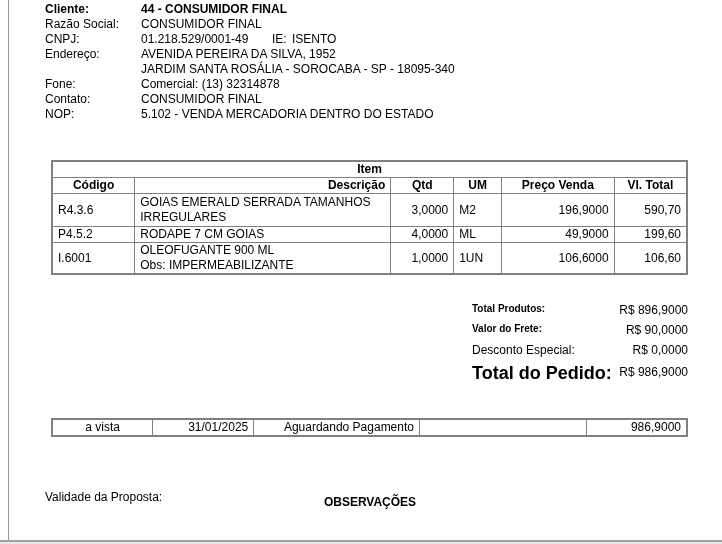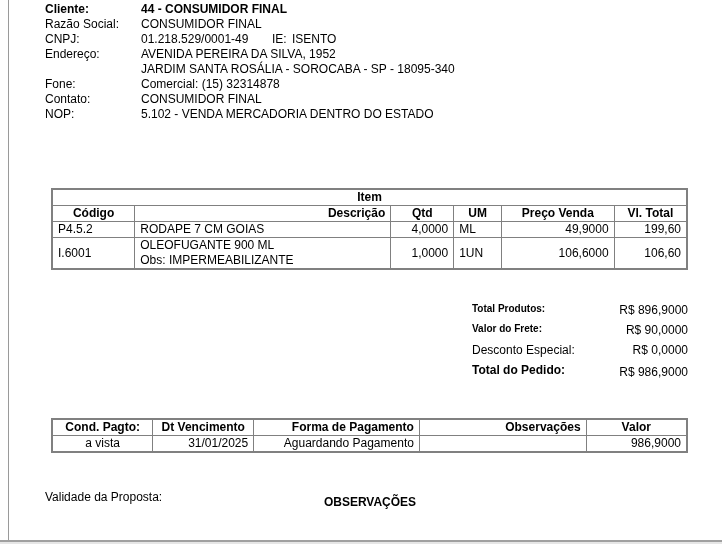--- a/index.html
+++ b/index.html
@@ -11,33 +11,33 @@
 
   .client { position:absolute; left:45px; top:2px; }
   .client .row { position:relative; height:15px; line-height:15px; white-space:nowrap; }
   .client .lbl { position:absolute; left:0; }
   .client .val { position:absolute; left:96px; }
   .client .bold { font-weight:bold; }
   .ie { position:absolute; left:227px;text-align:center; }
 
   table { border-collapse:collapse; position:absolute; }
   td, th { border:1px solid #808080; padding:0 5px; font-size:12px; }
-  .items { left:51px; top:160px; width:637px; border:2px solid #808080;margin-top:28px; }
+  .items { left:51px; top:160px; width:637px; border:2px solid #808080; }
   .items th { font-weight:bold; height:15px; line-height:15px; }
   .items td { line-height:15px; }
   .r-left { text-align:right; }
   .r-right { text-align:right; }
   .r-center { text-align:center; }
 
   .totals { position:absolute; left:472px; top:303px; width:216px; }
   .totals .t-row { position:relative; height:20px; white-space:nowrap; }
   .totals .t-lbl { position:absolute; left:0; }
   .totals .t-val { position:absolute; right:0; }
   .b13 { font-weight:bold; font-size:10px; }
-  .big { font-weight:bold; font-size:12px; }
+  .big { font-weight:bold; font-size:18px; }
 
   .pay { left:51px; top:418px; width:637px; border:2px solid #808080; }
   .pay th, .pay td { height:15px; line-height:15px; font-size:12px; }
   .pay th { font-weight:bold; }
 
   .validade { position:absolute; left:45px; top:474px;margin-top:16px; }
   .obs-title { position:absolute; left:0; width:740px; top:495px; text-align:center; font-weight:bold; }
   .obs-text { position:absolute; left:45px; top:544px;margin-left:8px; }
 </style>
 </head>
@@ -64,21 +64,21 @@
   </div>
   <div class="row">
     <span class="lbl">Endereço:</span>
     <span class="val">AVENIDA PEREIRA DA SILVA, 1952</span>
   </div>
   <div class="row">
     <span class="val">JARDIM SANTA ROSÁLIA - SOROCABA - SP - 18095-340</span>
   </div>
   <div class="row">
     <span class="lbl">Fone:</span>
-    <span class="val">Comercial: (15) 32314878</span>
+    <span class="val">Comercial: (13) 32314878</span>
   </div>
   <div class="row">
     <span class="lbl">Contato:</span>
     <span class="val">CONSUMIDOR FINAL</span>
   </div>
   <div class="row">
     <span class="lbl">NOP:</span>
     <span class="val">5.102 - VENDA MERCADORIA DENTRO DO ESTADO</span>
   </div>
 </div>
@@ -96,20 +96,31 @@
       <tr>
     <th colspan="6" class="r-center">Item</th>
   </tr>
   <tr>
     <th>Código</th>
     <th class="r-left">Descrição</th>
     <th>Qtd</th>
     <th>UM</th>
     <th>Preço Venda</th>
     <th>Vl. Total</th>
+  </tr>
+  <tr style="height:33px">
+    <td>R4.3.6</td>
+    <td>
+          <div>GOIAS EMERALD SERRADA TAMANHOS</div>
+          <div>IRREGULARES</div>
+        </td>
+    <td class="r-right">3,0000</td>
+    <td>M2</td>
+    <td class="r-right">196,9000</td>
+    <td class="r-right">590,70</td>
   </tr>
   <tr style="height:16px">
     <td>P4.5.2</td>
     <td>
           <div>RODAPE 7 CM GOIAS</div>
         </td>
     <td class="r-right">4,0000</td>
     <td>ML</td>
     <td class="r-right">49,9000</td>
     <td class="r-right">199,60</td>
@@ -149,27 +160,20 @@
 
 <table class="pay">
   <colgroup>
     <col style="width:101px">
       <col style="width:101px">
       <col style="width:166px">
       <col style="width:167px">
       <col style="width:101px">
   </colgroup>
   <tbody>
-      <tr>
-    <th class="r-center">Cond. Pagto:</th>
-    <th class="r-center">Dt Vencimento</th>
-    <th class="r-left">Forma de Pagamento</th>
-    <th class="r-left">Observações</th>
-    <th class="r-center">Valor</th>
-  </tr>
   <tr>
     <td class="r-center">a vista</td>
     <td class="r-left">31/01/2025</td>
     <td class="r-left">Aguardando Pagamento</td>
     <td class="r-left"></td>
     <td class="r-right">986,9000</td>
   </tr>
 </tbody>
   </table>
 

